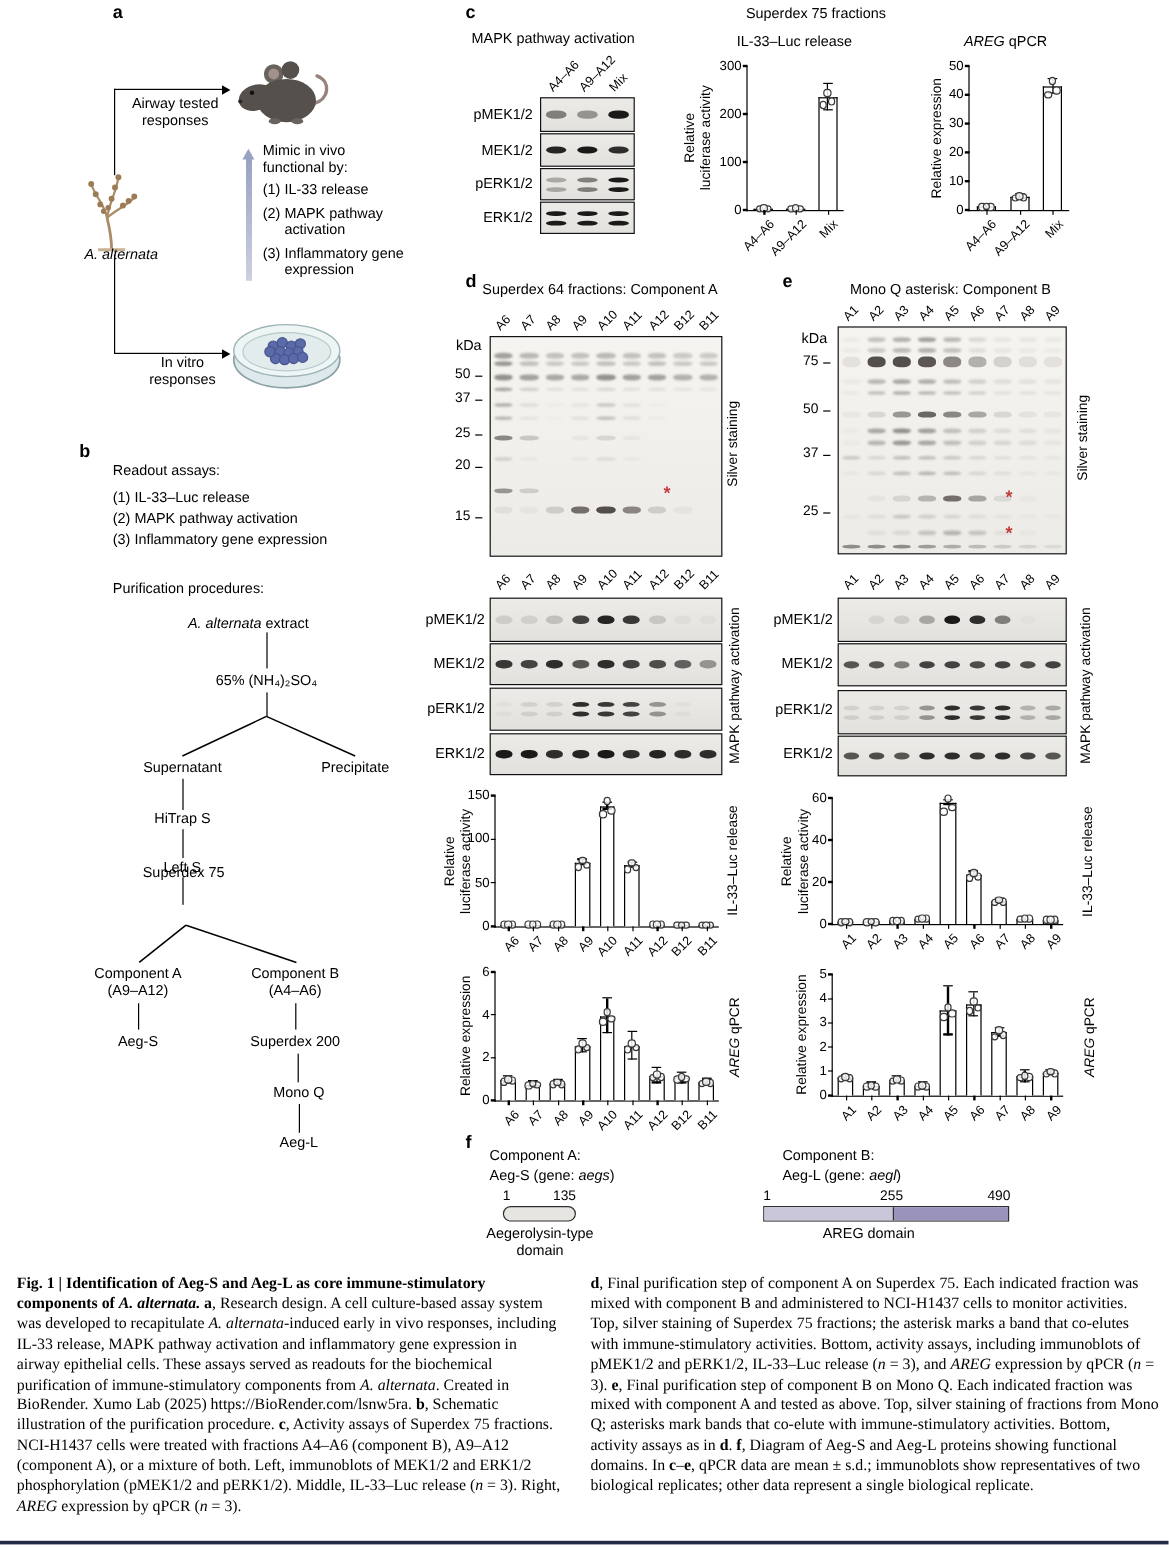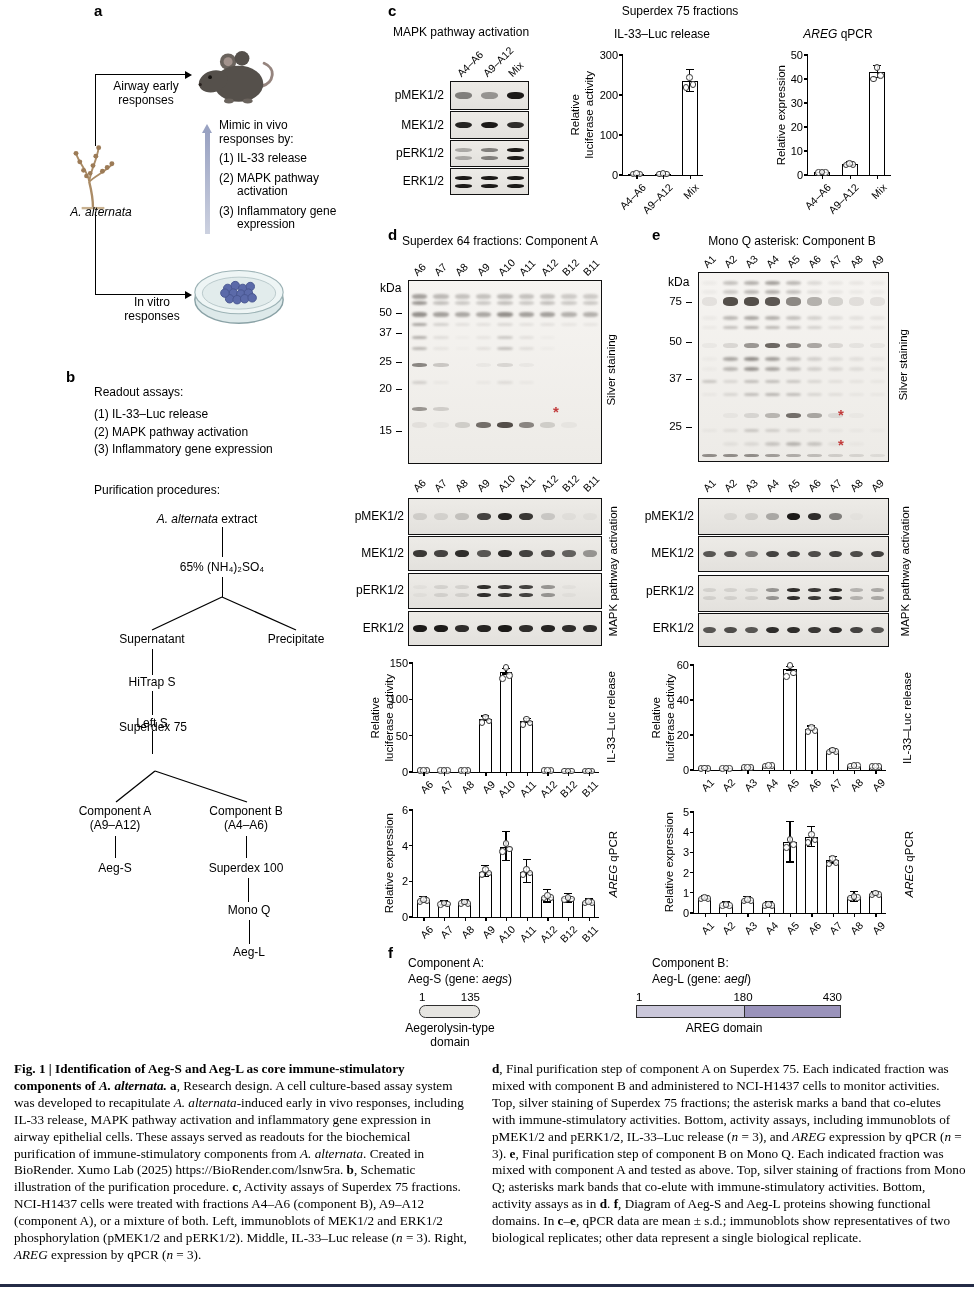--- a/index.html
+++ b/index.html
@@ -52,21 +52,21 @@
 
   <div class="plab" style="left:94px;top:2px">a</div>
 
   <div class="ln" style="left:95px;top:74px;width:90px;height:1.3px"></div>
   <div class="arr-r" style="left:185px;top:70.5px"></div>
   <div class="ln" style="left:95px;top:74px;width:1.3px;height:72px"></div>
   <div class="ln" style="left:95px;top:212px;width:1.3px;height:83px"></div>
   <div class="ln" style="left:95px;top:294px;width:90px;height:1.3px"></div>
   <div class="arr-r" style="left:185px;top:290.5px"></div>
 
-  <div class="t c" style="left:101px;top:80px;width:90px">Airway early responses</div>
+  <div class="t c" style="left:101px;top:80px;width:90px">Airway tested responses</div>
 
   <svg class="abs" style="left:192px;top:36px" width="82" height="80" viewBox="0 0 100 95">
     <path d="M85,60 C100,56 103,38 88,32" stroke="#95847e" stroke-width="3.5" fill="none" stroke-linecap="round"></path>
     <circle cx="44" cy="30" r="10" fill="#6a635d"></circle>
     <circle cx="44" cy="30" r="5.5" fill="#a2928c"></circle>
     <circle cx="61" cy="26" r="9" fill="#55504b"></circle>
     <ellipse cx="57" cy="57" rx="30" ry="22" fill="#55504b"></ellipse>
     <ellipse cx="26" cy="54" rx="18" ry="13" fill="#55504b" transform="rotate(-18 26 54)"></ellipse>
     <circle cx="22" cy="49" r="2.3" fill="#15120f"></circle>
     <circle cx="10" cy="58" r="2" fill="#2a2320"></circle>
@@ -92,21 +92,21 @@
         <circle cx="50" cy="23" r="2.6"></circle>
       <circle cx="23" cy="36" r="2.4"></circle>
         <circle cx="27" cy="33" r="2.4"></circle>
     </g>
   </svg>
   <div class="t c it" style="left:56px;top:206px;width:90px">A. alternata</div>
 
   <div class="grad-head" style="left:202px;top:124px"></div>
   <div class="grad-arrow" style="left:204.5px;top:132px;width:5.5px;height:102px"></div>
 
-  <div class="t" style="left:219px;top:119px;width:95px">Mimic in vivo responses by:</div>
+  <div class="t" style="left:219px;top:119px;width:95px">Mimic in vivo functional by:</div>
   <div class="abs" style="left:219px;top:152px;width:148px">
     <div class="mitem">(1) IL-33 release</div>
     <div class="mitem">(2) MAPK pathway activation</div>
     <div class="mitem">(3) Inflammatory gene expression</div>
   </div>
 
   <svg class="abs" style="left:192px;top:258px" width="94" height="74" viewBox="0 0 100 74">
     <ellipse cx="50" cy="42" rx="47" ry="25" fill="#dde9ea" stroke="#8aa2a6" stroke-width="1.5"></ellipse>
     <ellipse cx="50" cy="34" rx="47" ry="23" fill="#eef5f5" stroke="#9db3b6" stroke-width="1.2"></ellipse>
     <ellipse cx="50" cy="35" rx="39" ry="17" fill="#e2ecec" stroke="#b7c8ca" stroke-width="1"></ellipse>
@@ -154,21 +154,21 @@
   <div class="fnode" style="left:152px;top:716px">Left S</div>
   <div class="ln" style="left:152px;top:731px;width:1.3px;height:23px"></div>
   <div class="fnode" style="left:153px;top:720px">Superdex 75</div>
   <div class="fnode" style="left:115px;top:804px">Component A</div>
   <div class="fnode" style="left:115px;top:818px">(A9–A12)</div>
   <div class="ln" style="left:115px;top:836px;width:1.3px;height:22px"></div>
   <div class="fnode" style="left:115px;top:861px">Aeg-S</div>
   <div class="fnode" style="left:246px;top:804px">Component B</div>
   <div class="fnode" style="left:246px;top:818px">(A4–A6)</div>
   <div class="ln" style="left:246px;top:836px;width:1.3px;height:22px"></div>
-  <div class="fnode" style="left:246px;top:861px">Superdex 100</div>
+  <div class="fnode" style="left:246px;top:861px">Superdex 200</div>
   <div class="ln" style="left:248px;top:878px;width:1.3px;height:24px"></div>
   <div class="fnode" style="left:249px;top:903px">Mono Q</div>
   <div class="ln" style="left:249px;top:920px;width:1.3px;height:24px"></div>
   <div class="fnode" style="left:249px;top:945px">Aeg-L</div>
 
   <div class="plab" style="left:388px;top:2px">c</div>
   <div class="t" style="left:393px;top:26px">MAPK pathway activation</div>
   <div class="lanes" style="left:450px;top:40px;width:77px;height:39px">
       <div class="lane" style="left: 12.8333px; bottom: 0px;">A4–A6</div>
       <div class="lane" style="left: 38.5px; bottom: 0px;">A9–A12</div>
@@ -1052,22 +1052,22 @@
   <div class="abs" style="left:419px;top:991px;width:61px;display:flex;justify-content:space-between;font-size:11.5px">
     <span>1</span>
     <span>135</span>
   </div>
   <div class="pillA" style="left:419px;top:1005px;width:61px;height:13px"></div>
   <div class="t c" style="left:392px;top:1022px;width:116px">Aegerolysin-type domain</div>
 
   <div class="t" style="left:652px;top:957px">Component B:</div>
   <div class="t" style="left:652px;top:973px"><span>Aeg-L (gene: </span><span style="font-style: italic;">aegl</span><span>)</span></div>
   <div class="t" style="left:636px;top:991px;font-size:11.5px">1</div>
-  <div class="t c" style="left:728px;top:991px;width:30px;font-size:11.5px">180</div>
-  <div class="t" style="left:816px;top:991px;width:26px;text-align:right;font-size:11.5px">430</div>
+  <div class="t c" style="left:728px;top:991px;width:30px;font-size:11.5px">255</div>
+  <div class="t" style="left:816px;top:991px;width:26px;text-align:right;font-size:11.5px">490</div>
   <div class="barB" style="left:636px;top:1005px;width:205px;height:13px">
     <div class="seg1"></div>
     <div class="seg2"></div>
   </div>
   <div class="t c" style="left:664px;top:1022px;width:120px">AREG domain</div>
 
   <div class="cap" style="left:14px;top:1061px;width:453px"><span style="font-weight: 700;">Fig. 1 | Identification of Aeg-S and Aeg-L as core immune-stimulatory components of </span><span style="font-weight: 700; font-style: italic;">A. alternata.</span><span> </span><span style="font-weight: 700;">a</span><span>, Research design. A cell culture-based assay system was developed to recapitulate </span><span style="font-style: italic;">A. alternata</span><span>-induced early in vivo responses, including IL-33 release, MAPK pathway activation and inflammatory gene expression in airway epithelial cells. These assays served as readouts for the biochemical purification of immune-stimulatory components from </span><span style="font-style: italic;">A. alternata</span><span>. Created in BioRender. Xumo Lab (2025) https://BioRender.com/lsnw5ra. </span><span style="font-weight: 700;">b</span><span>, Schematic illustration of the purification procedure. </span><span style="font-weight: 700;">c</span><span>, Activity assays of Superdex 75 fractions. NCI-H1437 cells were treated with fractions A4–A6 (component B), A9–A12 (component A), or a mixture of both. Left, immunoblots of MEK1/2 and ERK1/2 phosphorylation (pMEK1/2 and pERK1/2). Middle, IL-33–Luc release (</span><span style="font-style: italic;">n</span><span> = 3). Right, </span><span style="font-style: italic;">AREG</span><span> expression by qPCR (</span><span style="font-style: italic;">n</span><span> = 3).</span></div>
   <div class="cap" style="left:492px;top:1061px;width:474px"><span style="font-weight: 700;">d</span><span>, Final purification step of component A on Superdex 75. Each indicated fraction was mixed with component B and administered to NCI-H1437 cells to monitor activities. Top, silver staining of Superdex 75 fractions; the asterisk marks a band that co-elutes with immune-stimulatory activities. Bottom, activity assays, including immunoblots of pMEK1/2 and pERK1/2, IL-33–Luc release (</span><span style="font-style: italic;">n</span><span> = 3), and </span><span style="font-style: italic;">AREG</span><span> expression by qPCR (</span><span style="font-style: italic;">n</span><span> = 3). </span><span style="font-weight: 700;">e</span><span>, Final purification step of component B on Mono Q. Each indicated fraction was mixed with component A and tested as above. Top, silver staining of fractions from Mono Q; asterisks mark bands that co-elute with immune-stimulatory activities. Bottom, activity assays as in </span><span style="font-weight: 700;">d</span><span>. </span><span style="font-weight: 700;">f</span><span>, Diagram of Aeg-S and Aeg-L proteins showing functional domains. In </span><span style="font-weight: 700;">c</span><span>–</span><span style="font-weight: 700;">e</span><span>, qPCR data are mean ± s.d.; immunoblots show representatives of two biological replicates; other data represent a single biological replicate.</span></div>
   <div class="rule" style="left:0;top:1284px;width:974px;height:2.5px"></div>
 

